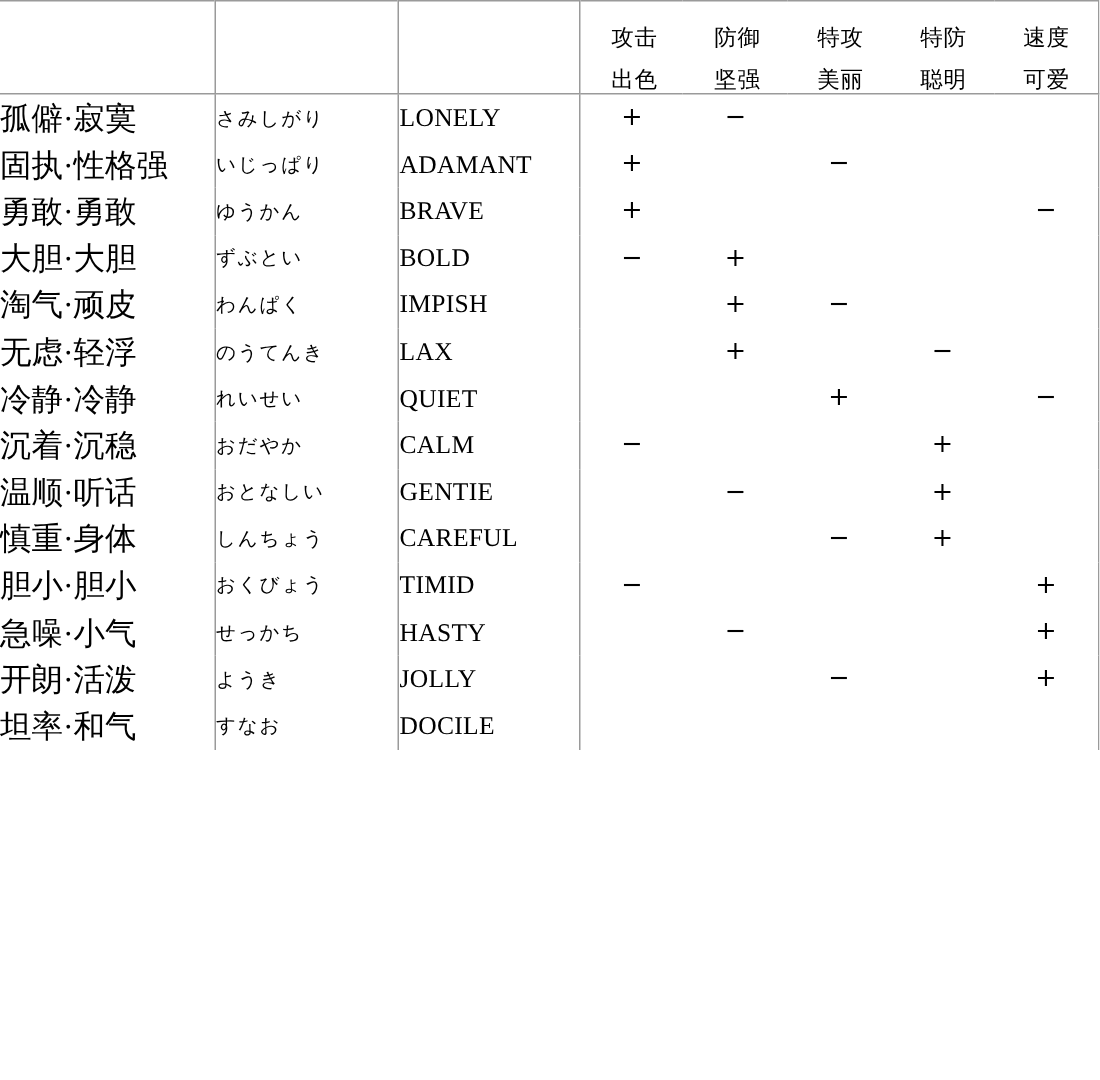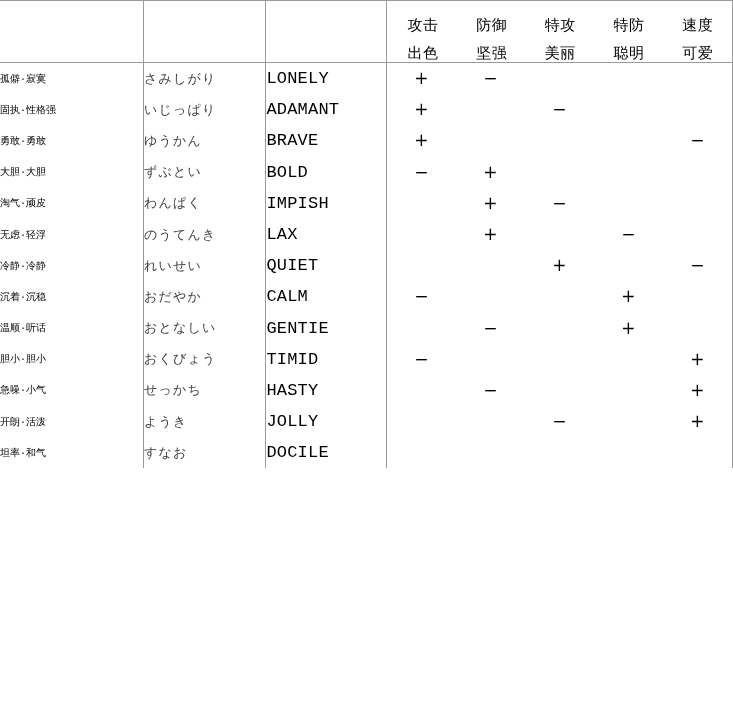--- a/index.html
+++ b/index.html
@@ -68,37 +68,37 @@
     font-family: "DejaVu Sans", "Liberation Sans", sans-serif;
   }
   .stat-head-line.row1 > span { padding-top: 14px; }
 
   
   tr.data-row > td {
     height: 31.2px;
   }
 
   td.cn-cell {
-    font-size: 10px;
-    font-family: Liberation Mono, monospace;
+    font-size: 21px;
+    font-family: Liberation Serif, serif;
     padding-left: 3px;
     letter-spacing: 0px;
     white-space: nowrap;
   }
   td.jp-cell {
     font-size: 13px;
     font-family: "DejaVu Sans", "Liberation Sans", sans-serif;
     padding-left: 6px;
     letter-spacing: 1.2px;
-    color: #404040;
+    color: #000000;
     white-space: nowrap;
   }
   td.en-cell {
     font-size: 17px;
-    font-family: Liberation Mono, monospace;
+    font-family: Liberation Serif, serif;
     padding-left: 4px;
     letter-spacing: 0.2px;
     white-space: nowrap;
   }
 
   td.marks-cell {
     border-right: none;
     padding: 0;
   }
   .marks-row {
@@ -277,20 +277,34 @@
           <div class="marks-row">
             <div class="mark-box empty"></div>
             <div class="mark-box minus">−</div>
             <div class="mark-box empty"></div>
             <div class="mark-box plus">+</div>
             <div class="mark-box empty"></div>
           </div>
         </td>
       </tr>
       <tr class="data-row">
+        <td class="cn-cell">慎重·身体</td>
+        <td class="jp-cell">しんちょう</td>
+        <td class="en-cell">CAREFUL</td>
+        <td class="marks-cell" colspan="5">
+          <div class="marks-row">
+            <div class="mark-box empty"></div>
+            <div class="mark-box empty"></div>
+            <div class="mark-box minus">−</div>
+            <div class="mark-box plus">+</div>
+            <div class="mark-box empty"></div>
+          </div>
+        </td>
+      </tr>
+      <tr class="data-row">
         <td class="cn-cell">胆小·胆小</td>
         <td class="jp-cell">おくびょう</td>
         <td class="en-cell">TIMID</td>
         <td class="marks-cell" colspan="5">
           <div class="marks-row">
             <div class="mark-box minus">−</div>
             <div class="mark-box empty"></div>
             <div class="mark-box empty"></div>
             <div class="mark-box empty"></div>
             <div class="mark-box plus">+</div>

